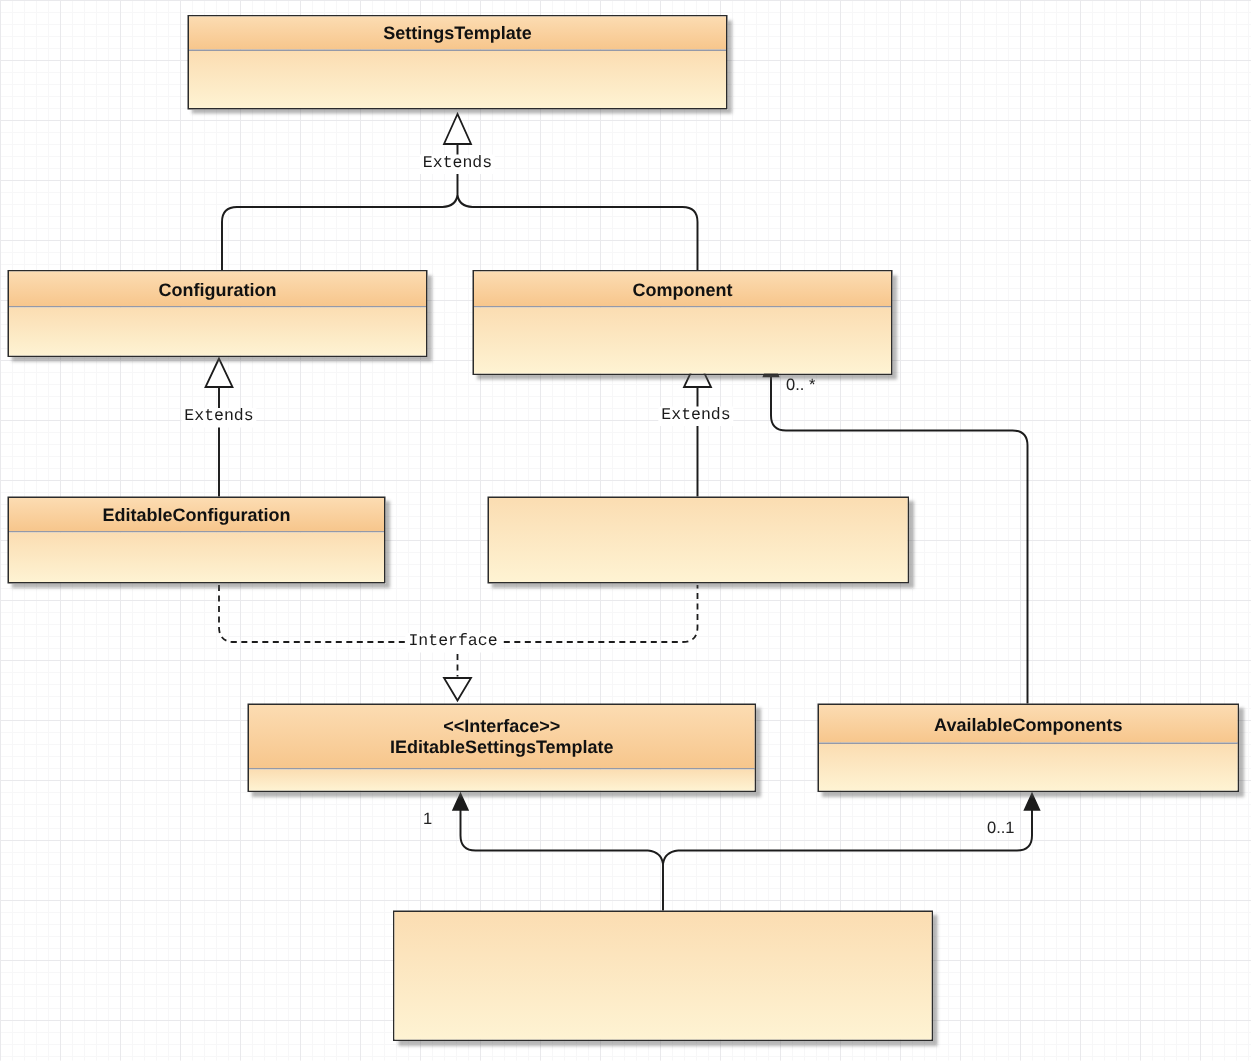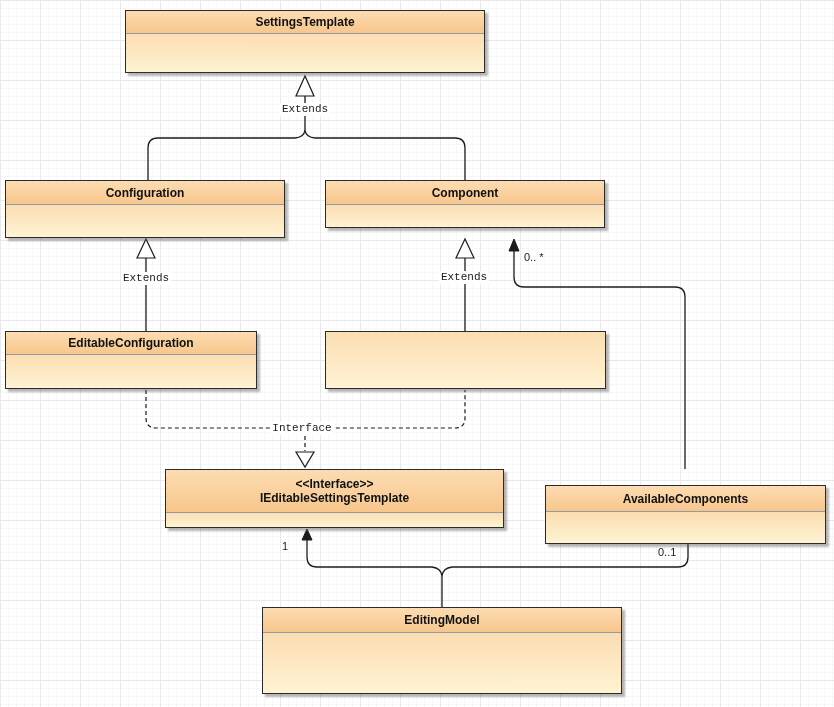--- a/index.html
+++ b/index.html
@@ -104,21 +104,21 @@
     <div class="cls-body"></div>
   </div>
 
   <div class="uml-class" style="left:5px;top:180px;width:280px;height:58px">
     <div class="cls-header" style="height:23px">
       <span>Configuration</span>
     </div>
     <div class="cls-body"></div>
   </div>
 
-  <div class="uml-class" style="left:325px;top:180px;width:280px;height:48px">
+  <div class="uml-class" style="left:315px;top:180px;width:280px;height:70px">
     <div class="cls-header" style="height:23px">
       <span>Component</span>
     </div>
     <div class="cls-body"></div>
   </div>
 
   <div class="uml-class" style="left:5px;top:331px;width:252px;height:58px">
     <div class="cls-header" style="height:22px">
       <span>EditableConfiguration</span>
     </div>
@@ -130,31 +130,28 @@
   </div>
 
   <div class="uml-class" style="left:165px;top:469px;width:339px;height:59px">
     <div class="cls-header" style="height:42px">
       <span>&lt;&lt;Interface&gt;&gt;</span>
       <span>IEditableSettingsTemplate</span>
     </div>
     <div class="cls-body"></div>
   </div>
 
-  <div class="uml-class" style="left:545px;top:485px;width:281px;height:59px">
+  <div class="uml-class" style="left:545px;top:469px;width:281px;height:59px">
     <div class="cls-header" style="height:25px">
       <span>AvailableComponents</span>
     </div>
     <div class="cls-body"></div>
   </div>
 
   <div class="uml-class" style="left:262px;top:607px;width:360px;height:87px">
-    <div class="cls-header" style="height:24px">
-      <span>EditingModel</span>
-    </div>
     <div class="cls-body"></div>
   </div>
 
   <div class="edge-label centered" style="left:305px;top:103px">Extends</div>
 
   <div class="edge-label centered" style="left:146px;top:272px">Extends</div>
 
   <div class="edge-label centered" style="left:464px;top:271px">Extends</div>
 
   <div class="edge-label centered" style="left:302px;top:422px">Interface</div>

